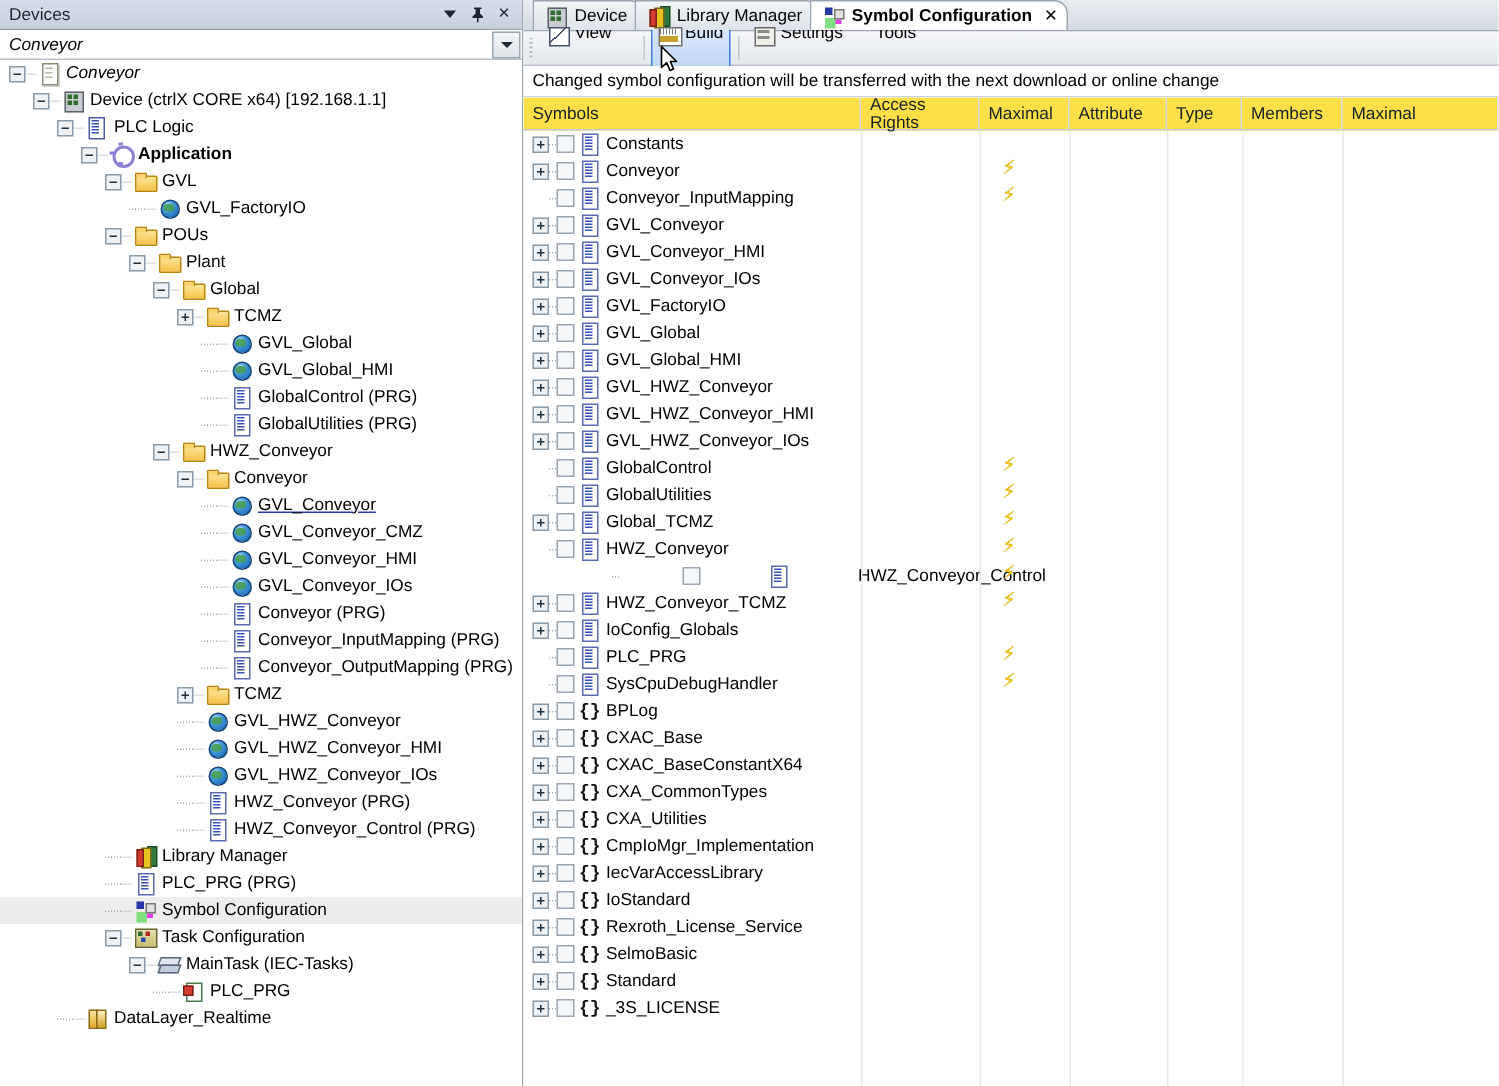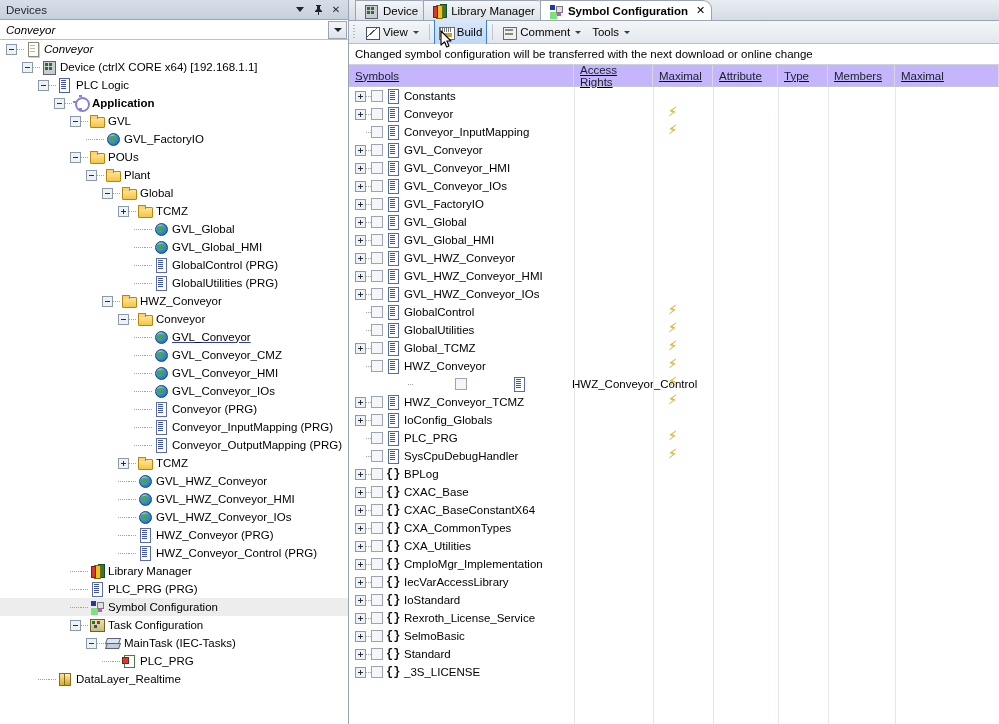--- a/index.html
+++ b/index.html
@@ -172,21 +172,21 @@
   .toolbar{
     height:23px;min-height:23px;box-sizing:border-box;
     background:linear-gradient(#f4f6f8,#e3e8ee);
     border-bottom:1px solid #b6bec7;
     display:flex;align-items:center;padding-left:3px;
   }
   .grip{width:5px;height:15px;margin-right:3px;
     background-image:linear-gradient(to bottom,#b0b8c2 1px,transparent 1px);
     background-size:2px 3px;background-position:1px 0;background-repeat:repeat-y;}
   .tbitem{
-    height:34px;box-sizing:border-box;display:flex;align-items:center;
+    height:34px;box-sizing:border-box;display:flex;
     padding:0 4px;font-size:11.5px;border:1px solid transparent;margin-right:1px;
     white-space:nowrap;
   }
   .tbitem.hot{
     background:linear-gradient(#dce9fb,#bcd6f5);
     border:1px solid #3c7fd0;
   }
   .tbitem .ti{width:15px;height:15px;position:relative;margin-right:3px;flex:0 0 auto;}
   .arrw{width:0;height:0;margin-left:5px;
     border-left:3px solid transparent;border-right:3px solid transparent;border-top:3px solid #30404e;}
@@ -208,21 +208,21 @@
 
   .infobar{
     height:21px;min-height:21px;box-sizing:border-box;
     display:flex;align-items:center;padding-left:6px;
     background:#ffffff;border-bottom:1px solid #cdd3da;font-size:11.5px;
   }
 
   .grid{flex:1;position:relative;overflow:hidden;background:#fff;}
   .ghead{
     height:22px;box-sizing:border-box;display:flex;align-items:stretch;
-    background:#c4b5fd;border-bottom:1px solid #c3c9d1;text-decoration:underline;
+    background:#fde047;border-bottom:1px solid #c3c9d1;
   }
   .gh{
     box-sizing:border-box;border-right:1px solid #d4d9df;
     display:flex;align-items:center;padding-left:6px;font-size:11.5px;color:#17202a;
   }
   .gbody{position:relative;}
   .grow{height:18px;display:flex;align-items:center;position:relative;white-space:nowrap;}
   .gcell-sym{display:flex;align-items:center;box-sizing:border-box;}
   .chk{
     width:12px;height:12px;box-sizing:border-box;flex:0 0 auto;
@@ -565,21 +565,21 @@
             <span class="arrw"></span>
           </div>
           <span class="tbsep"></span>
           <div class="tbitem hot">
             <span class="ti ti-build"></span>
             <span>Build</span>
           </div>
           <span class="tbsep"></span>
           <div class="tbitem">
             <span class="ti ti-set"></span>
-            <span>Comment</span>
+            <span>Settings</span>
             <span class="arrw"></span>
           </div>
           <div class="tbitem">
             <span>Tools</span>
             <span class="arrw"></span>
           </div>
         </div>
     </div>
 
     <div class="infobar">

